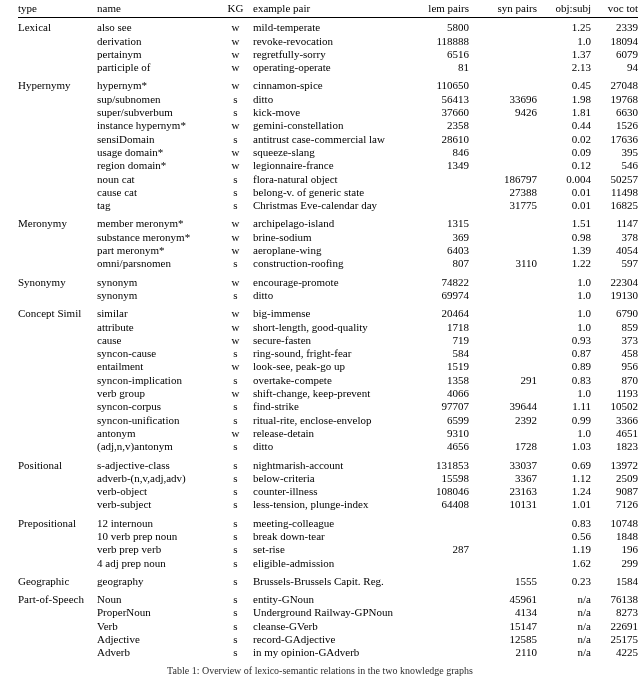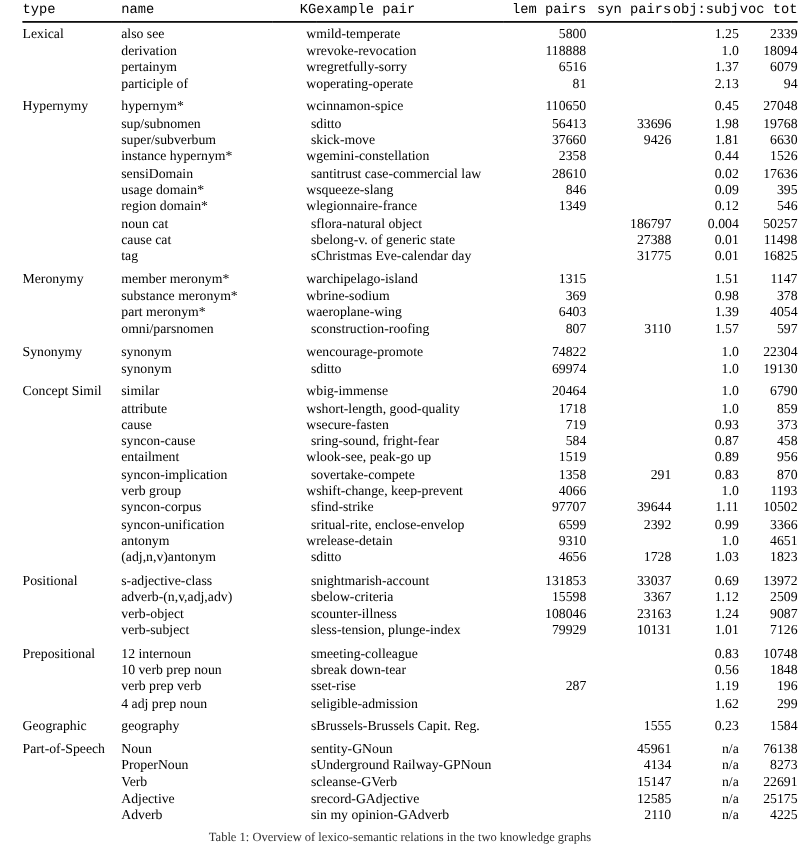--- a/index.html
+++ b/index.html
@@ -27,32 +27,31 @@
     padding: 0;
     line-height: 13.3px;
     white-space: nowrap;
     overflow: visible;
     font-weight: normal;
     vertical-align: bottom;
   }
   table.relations thead th {
     border-bottom: 1.4px solid #000;
     padding-bottom: 2px;
-    font-family: Liberation Mono, monospace;
   }
   col.c-type   { width: 79px; }
   col.c-name   { width: 121px; }
   col.c-kg     { width: 35px; }
   col.c-ex     { width: 150px; }
   col.c-lem    { width: 66px; }
   col.c-syn    { width: 68px; }
   col.c-obj    { width: 54px; }
   col.c-voc    { width: 47px; }
   .al { text-align: left; }
-  .ac { text-align: right; }
+  .ac { text-align: center; }
   .ar { text-align: right; }
   tr.group-start td { padding-top: 5px; }
   tbody tr:first-child td { padding-top: 3px; }
   .caption {
     margin-top: 5px;
     text-align: center;
     font-size: 10px;
     color: #2e2e2e;
     width: 640px;
   }
@@ -255,21 +254,21 @@
           <td class="ar">1.39</td>
           <td class="ar">4054</td>
         </tr>
         <tr>
           <td class="al"></td>
           <td class="al">omni/parsnomen</td>
           <td class="ac">s</td>
           <td class="al">construction-roofing</td>
           <td class="ar">807</td>
           <td class="ar">3110</td>
-          <td class="ar">1.57</td>
+          <td class="ar">1.22</td>
           <td class="ar">597</td>
         </tr>
         <tr class="group-start">
           <td class="al">Synonymy</td>
           <td class="al">synonym</td>
           <td class="ac">w</td>
           <td class="al">encourage-promote</td>
           <td class="ar">74822</td>
           <td class="ar"></td>
           <td class="ar">1.0</td>
@@ -423,21 +422,21 @@
           <td class="ar">108046</td>
           <td class="ar">23163</td>
           <td class="ar">1.24</td>
           <td class="ar">9087</td>
         </tr>
         <tr>
           <td class="al"></td>
           <td class="al">verb-subject</td>
           <td class="ac">s</td>
           <td class="al">less-tension, plunge-index</td>
-          <td class="ar">79929</td>
+          <td class="ar">64408</td>
           <td class="ar">10131</td>
           <td class="ar">1.01</td>
           <td class="ar">7126</td>
         </tr>
         <tr class="group-start">
           <td class="al">Prepositional</td>
           <td class="al">12 internoun</td>
           <td class="ac">s</td>
           <td class="al">meeting-colleague</td>
           <td class="ar"></td>

